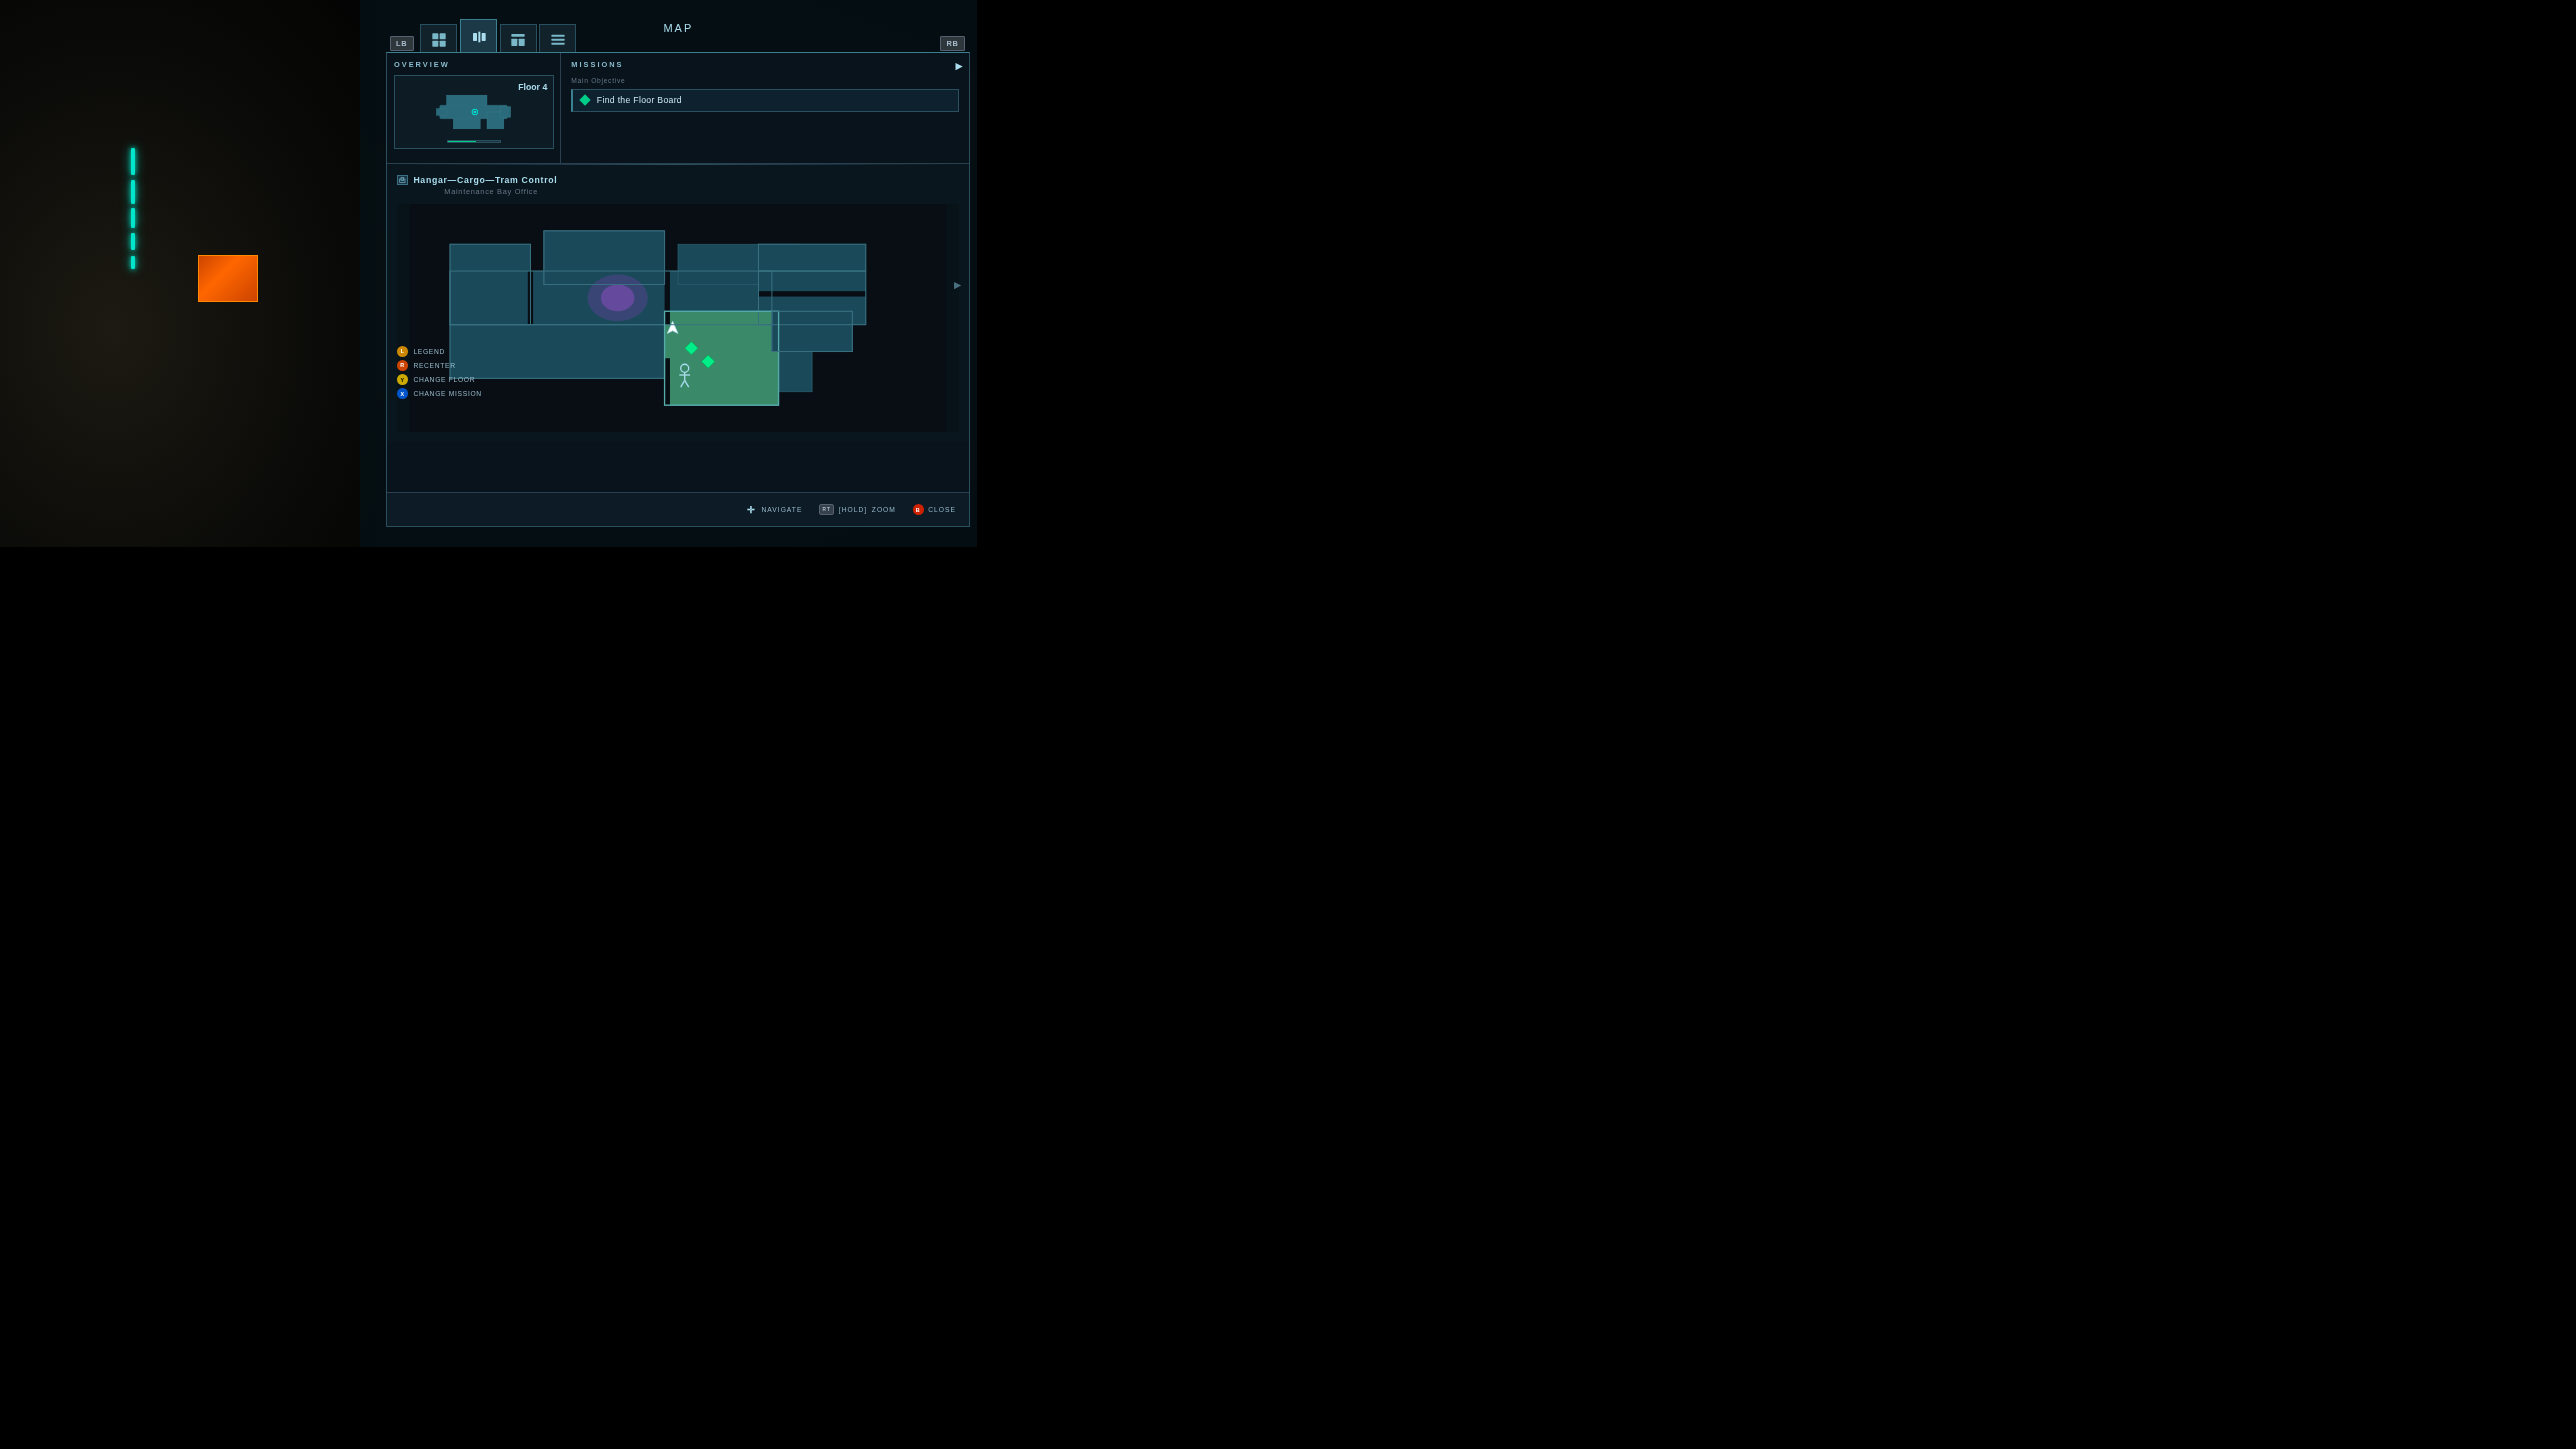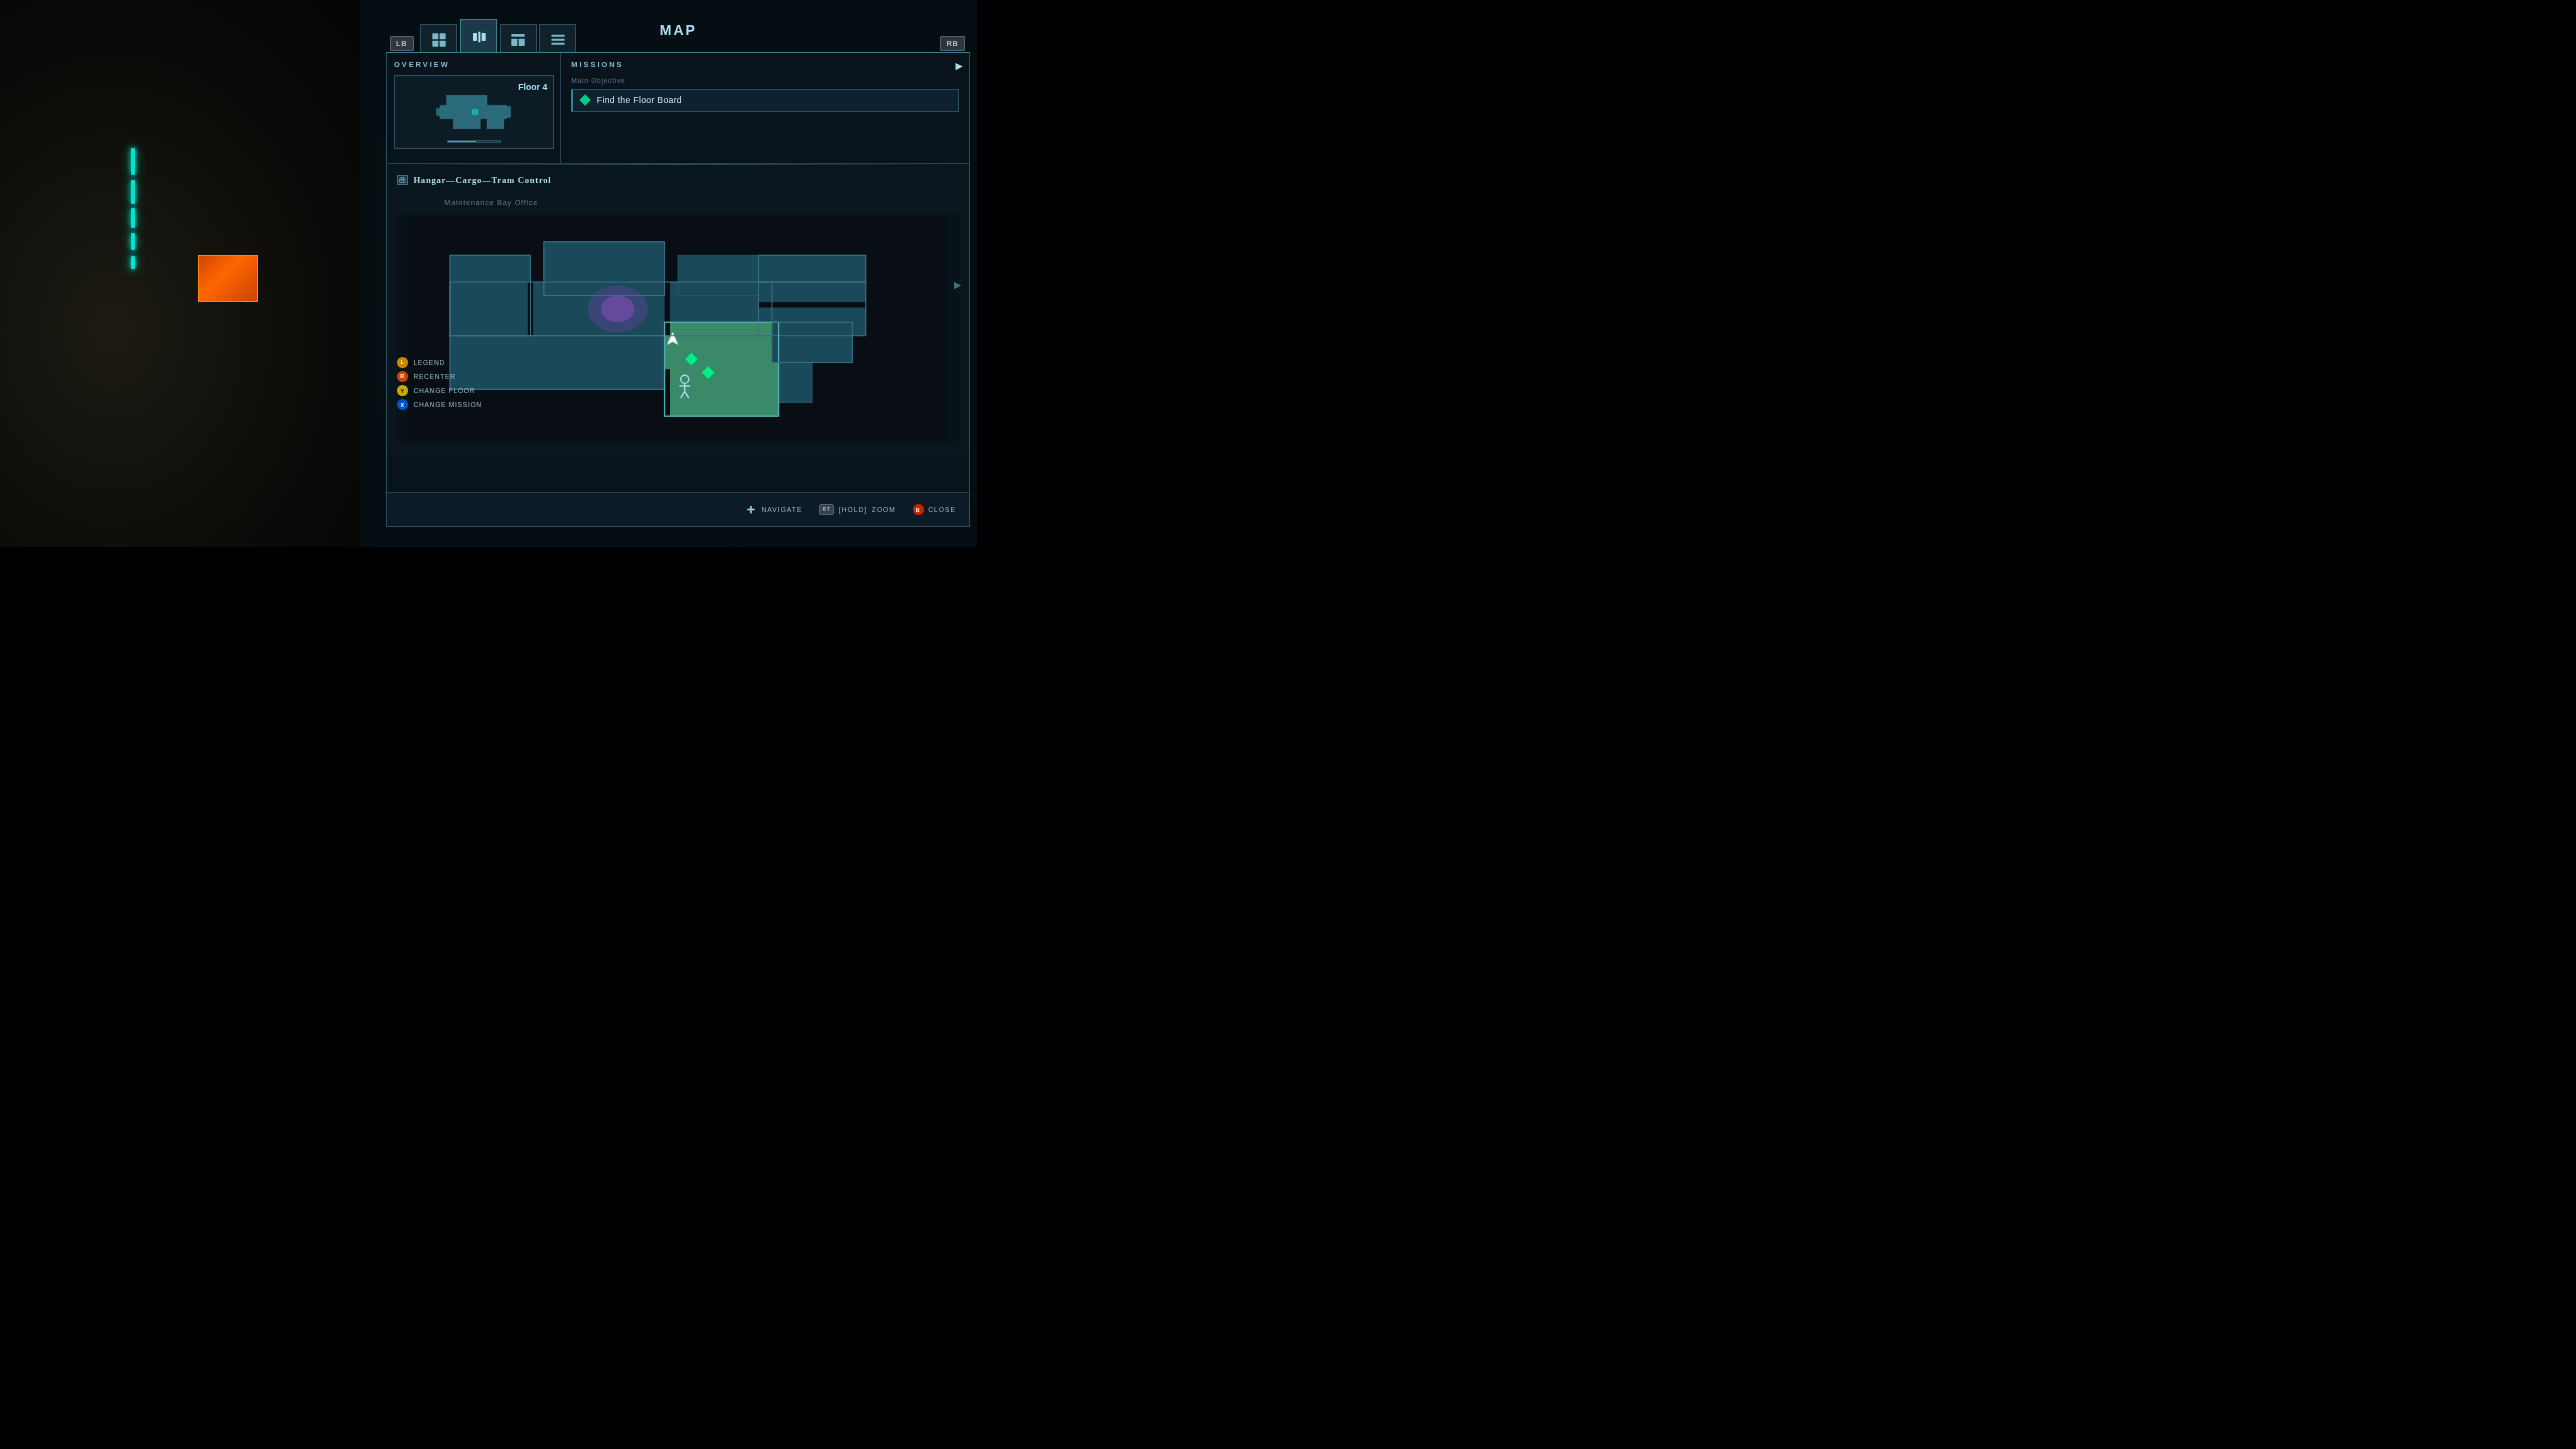--- a/index.html
+++ b/index.html
@@ -143,22 +143,22 @@
       letter-spacing: 0.7px;
     }
 
     
     .map-label {
       position: absolute;
       top: 5.4px;
       left: 50%;
       transform: translateX(-50%);
       color: #aaddee;
-      font-size: 14px;
-      font-weight: bold;
+      font-size: 11px;
+      font-weight: normal;
       letter-spacing: 2px;
     }
 
     
     .panel-content {
       position: absolute;
       top: 35px;
       left: 0;
       right: 0;
       bottom: 0;
@@ -299,22 +299,21 @@
       flex: 1;
       position: relative;
       padding: 10px;
       background: rgba(10, 22, 30, 0.95);
     }
 
     .location-header {
       display: flex;
       align-items: center;
       gap: 5.4px;
-      margin-bottom: 13px;
-      font-family: Liberation Serif, serif;
+      margin-bottom: 2px;
     }
 
     .location-icon {
       width: 10.7px;
       height: 10.7px;
       background: rgba(30, 60, 80, 0.8);
       border: 0.7px solid #3a7080;
       display: flex;
       align-items: center;
       justify-content: center;

